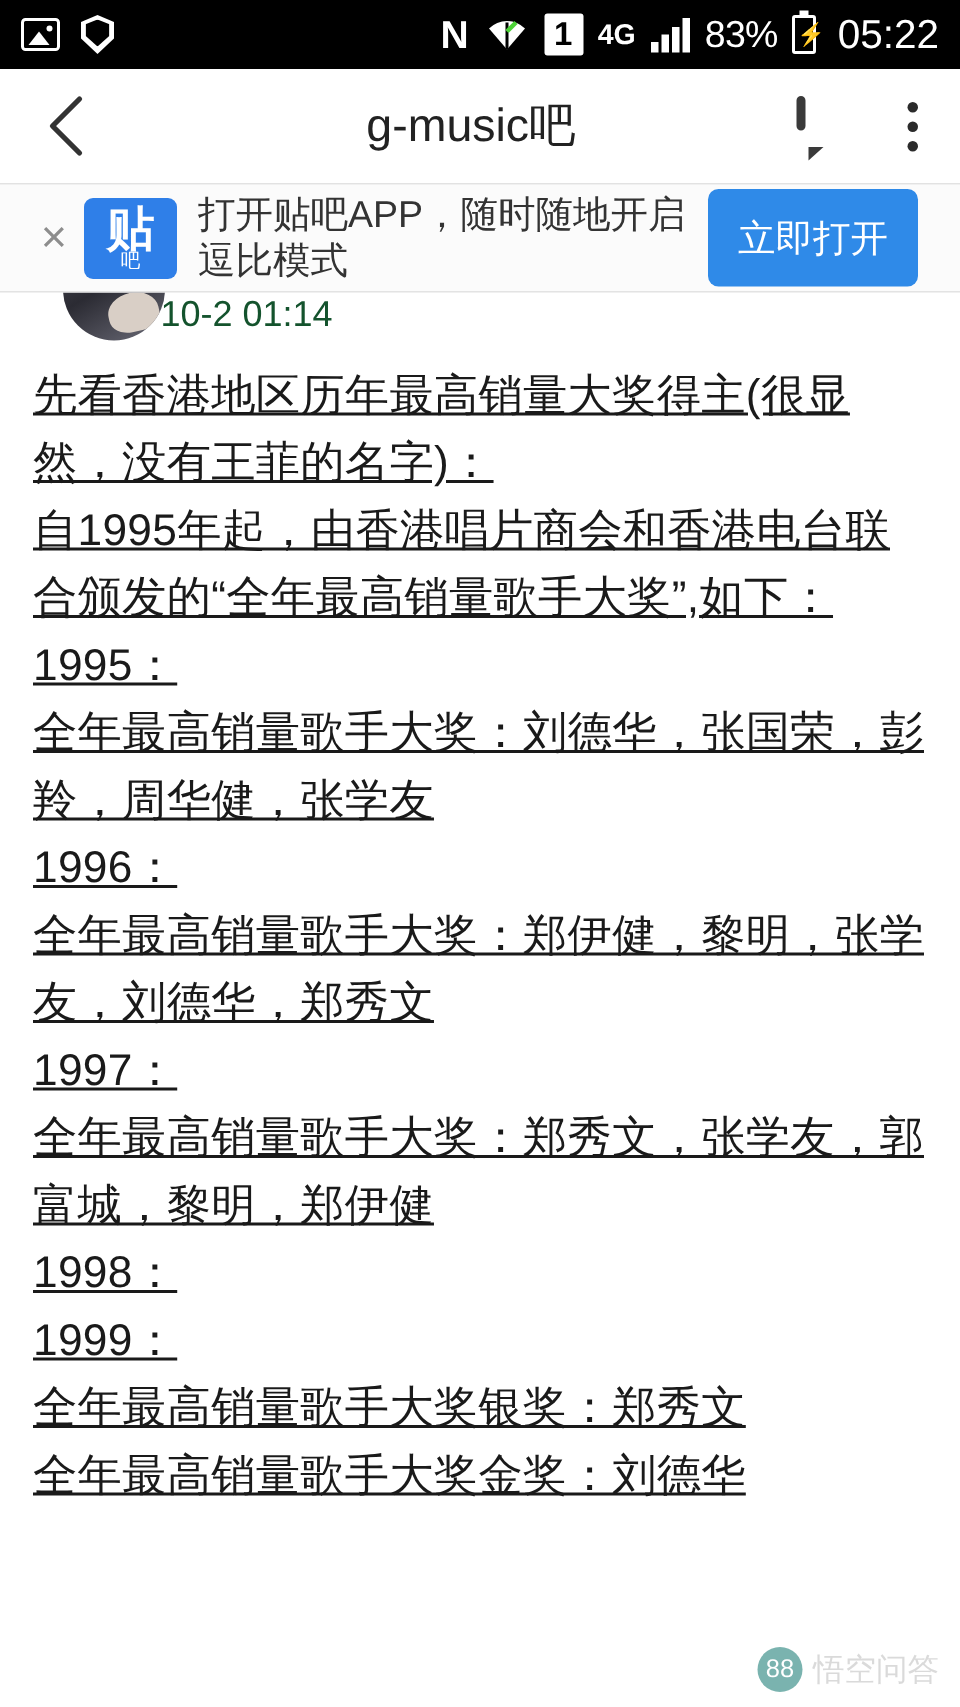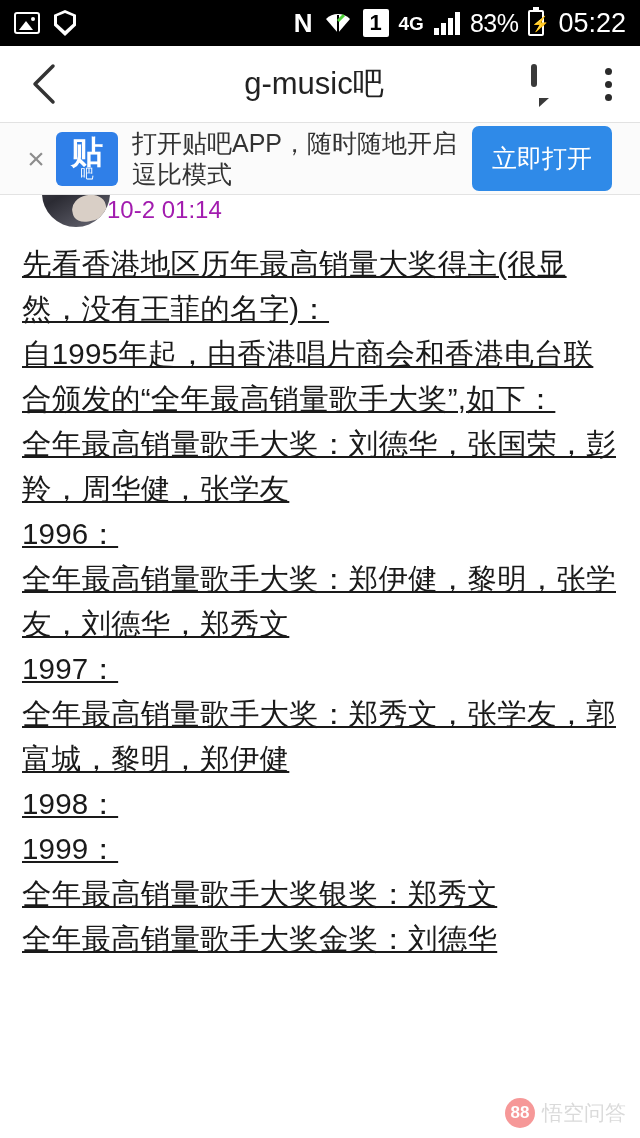--- a/index.html
+++ b/index.html
@@ -206,21 +206,21 @@
     position: absolute;
     right: 4px; bottom: 6px;
     width: 34px; height: 26px;
     background: #d9cfc6;
     border-radius: 50% 50% 40% 40%;
     transform: rotate(-12deg);
   }
   .post-time {
     margin-left: 85px;
     font-size: 24px;
-    color: #a21caf;
+    color: #14532d;
     line-height: 30px;
   }
   .post-body {
     padding: 10px 22px 0 22px;
     font-size: 29.5px;
     line-height: 45px;
     color: #1a1a1a;
     letter-spacing: 0.2px;
     word-break: break-all;
   }
@@ -231,23 +231,23 @@
     position: absolute;
     right: 14px;
     bottom: 10px;
     display: flex;
     align-items: center;
     gap: 7px;
     opacity: 0.55;
   }
   .wm-logo {
     width: 30px; height: 30px; border-radius: 50%;
-    background: #ef4444;
-    display: flex; align-items: center; justify-content: center;
-    color: #fff; font-size: 17px; font-weight: bold;
+    background: #0f766e;
+    display: flex; align-items: center; justify-content: center;
+    color: #fff; font-size: 17px; font-weight: normal;
   }
   .wm-text { font-size: 21px; color: #bdbdbd; }
 </style>
 </head>
 <body>
 
 <div id="app">
 
   <div class="statusbar">
     <div class="sb-left">
@@ -309,20 +309,21 @@
   </div>
 
   <div class="post">
     <div class="post-head">
       <div class="avatar"></div>
       <div class="post-time">10-2 01:14</div>
     </div>
     <div class="post-body">
       <p>先看香港地区历年最高销量大奖得主(很显然，没有王菲的名字)：</p>
       <p>自1995年起，由香港唱片商会和香港电台联合颁发的“全年最高销量歌手大奖”,如下：</p>
+      <p>1995：</p>
       <p>全年最高销量歌手大奖：刘德华，张国荣，彭羚，周华健，张学友</p>
       <p>1996：</p>
       <p>全年最高销量歌手大奖：郑伊健，黎明，张学友，刘德华，郑秀文</p>
       <p>1997：</p>
       <p>全年最高销量歌手大奖：郑秀文，张学友，郭富城，黎明，郑伊健</p>
       <p>1998：</p>
       <p>1999：</p>
       <p>全年最高销量歌手大奖银奖：郑秀文</p>
       <p>全年最高销量歌手大奖金奖：刘德华</p>
 

